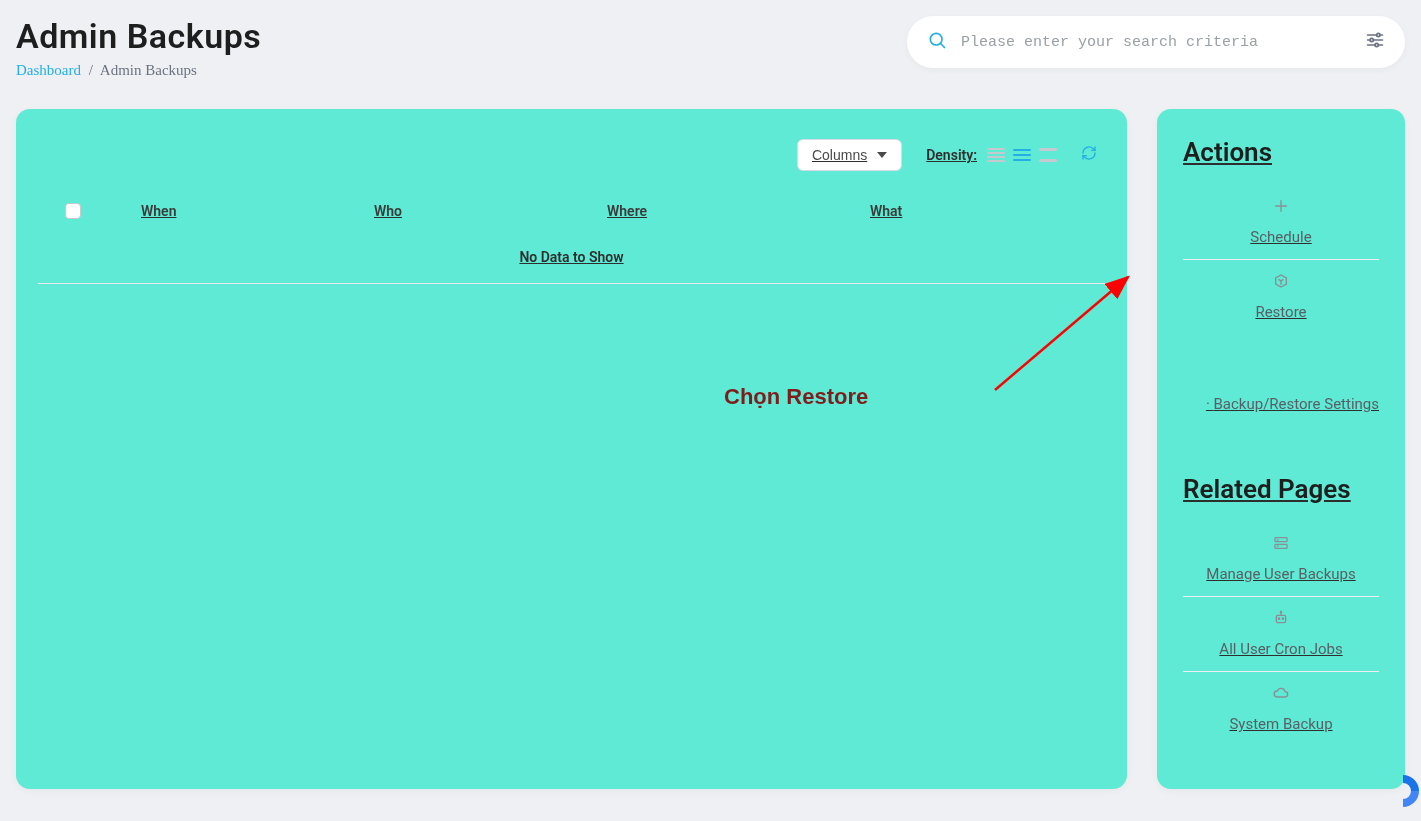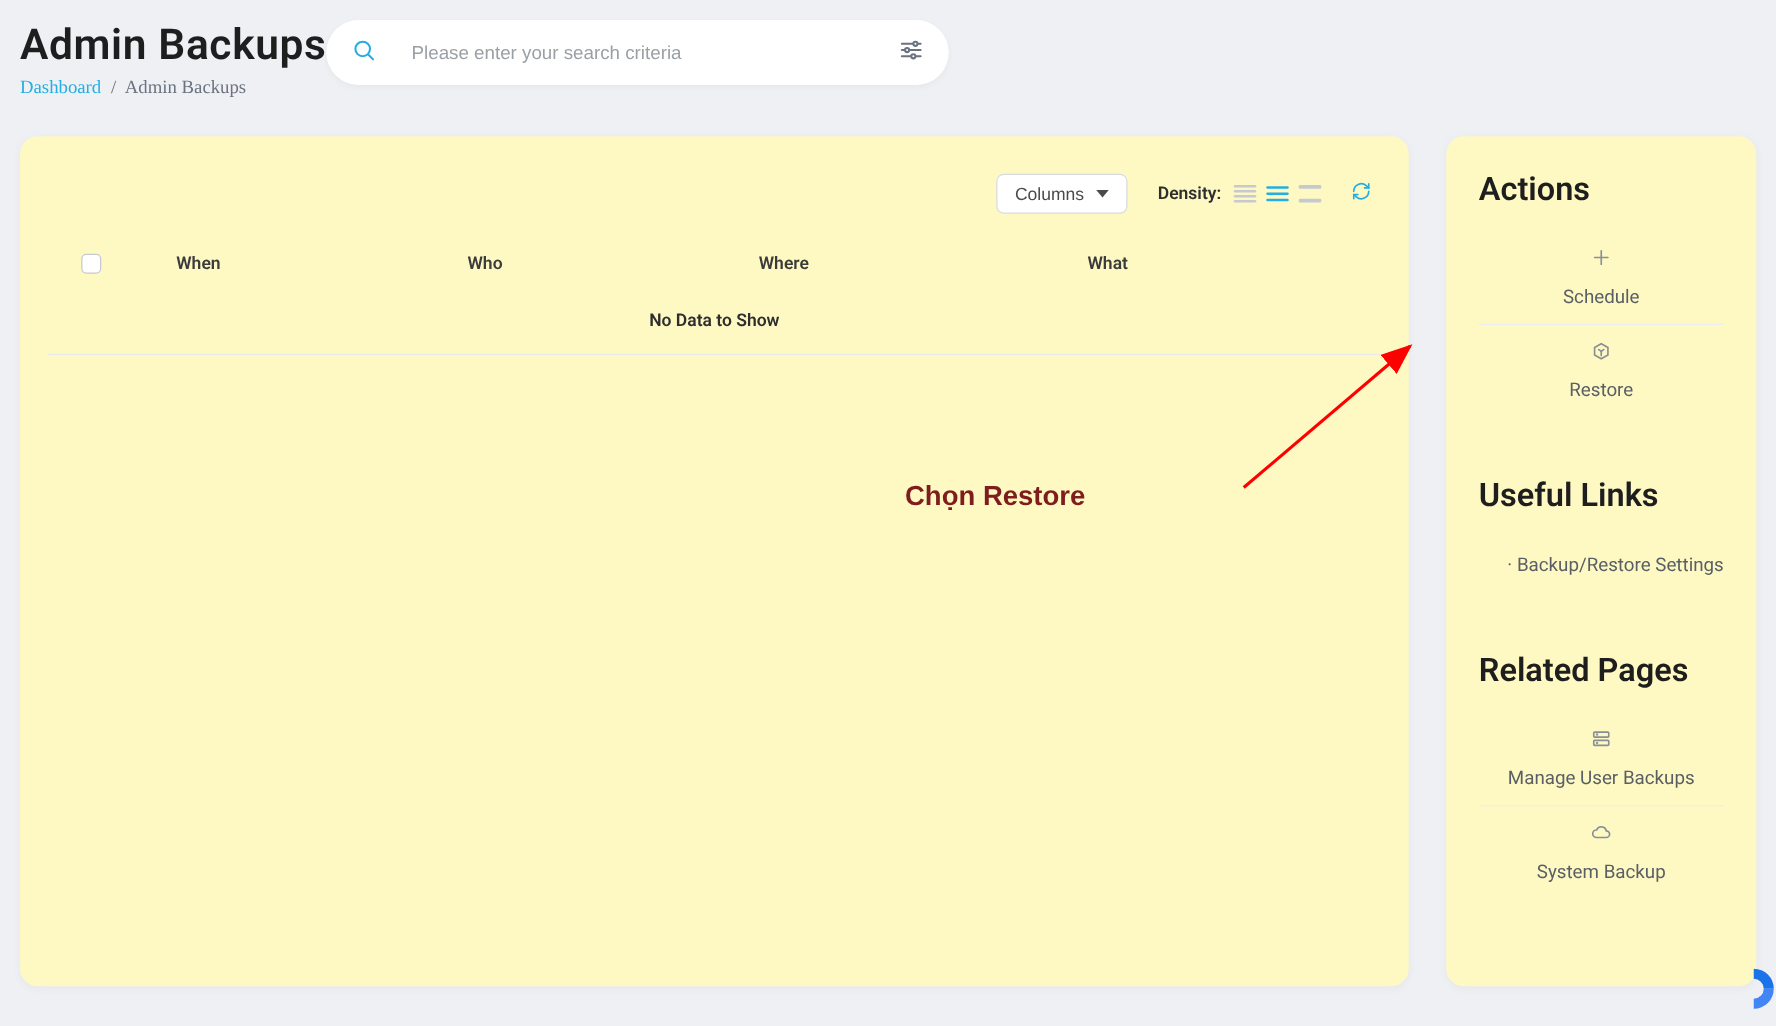--- a/index.html
+++ b/index.html
@@ -10,21 +10,21 @@
   width: 1421px;
   height: 821px;
   overflow: hidden;
   position: relative;
 }
 .page {
   padding: 16px;
 }
 .header {
   display: flex;
-  justify-content: flex-start;
+  justify-content: space-between;
   align-items: flex-start;
 }
 .header-left h1 {
   font-size: 34px;
   font-weight: 600;
   color: #1e1e1e;
   letter-spacing: 0.5px;
 }
 .breadcrumb {
   margin-top: 6px;
@@ -44,35 +44,36 @@
   height: 52px;
   box-shadow: 0 2px 6px rgba(0,0,0,0.04);
 }
 .search-wrap .search-icon { color: #25aee4; flex-shrink: 0; }
 .search-wrap input {
   border: none;
   outline: none;
   font-size: 15px;
   color: #6b7280;
   flex: 1;
-  margin-left: 28px;
-  font-family: Liberation Sans, sans-serif;
+  margin-left: 14px;
+  font-family: Liberation Mono, monospace;
 }
 .search-wrap input::placeholder { color: #9aa0a6; }
 .search-wrap .settings-icon { color: #6b7280; flex-shrink: 0; cursor: pointer; }
 
 .content-row {
   display: flex;
   gap: 30px;
   margin-top: 30px;
 }
 .card {
-  background: #fef9c3;
+  background: #5eead4;
   border-radius: 14px;
   box-shadow: 0 2px 8px rgba(0,0,0,0.04);
+  text-decoration: underline;
 }
 .main-card {
   flex: 1;
   padding: 30px 22px 30px 22px;
   min-height: 680px;
 }
 .table-controls {
   display: flex;
   align-items: center;
   justify-content: flex-end;
@@ -318,39 +319,50 @@
                   <path d="M12 12v5"></path>
                   <path d="M9 10l3 2 3-2"></path>
                 </svg>
             </span>
             <span>Restore</span>
           </li>
         </ul>
       </div>
 
       <div class="side-section">
-        <h2>Useful Links</h2>
         <ul class="link-list">
           <li class="bullet-item">Backup/Restore Settings</li>
         </ul>
       </div>
 
       <div class="side-section">
         <h2>Related Pages</h2>
         <ul class="link-list">
           <li class="link-item">
             <span class="licon">
               <svg width="16" height="16" viewBox="0 0 24 24" fill="none" stroke="currentColor" stroke-width="2" stroke-linecap="round">
                   <rect x="3" y="4" width="18" height="6" rx="1"></rect>
                   <rect x="3" y="14" width="18" height="6" rx="1"></rect>
                   <circle cx="7" cy="7" r="0.5"></circle>
                   <circle cx="7" cy="17" r="0.5"></circle>
                 </svg>
             </span>
             <span>Manage User Backups</span>
+          </li>
+          <li class="link-item">
+            <span class="licon">
+              <svg width="16" height="16" viewBox="0 0 24 24" fill="none" stroke="currentColor" stroke-width="2" stroke-linecap="round">
+                  <rect x="5" y="8" width="14" height="11" rx="2"></rect>
+                  <circle cx="9" cy="13" r="1"></circle>
+                  <circle cx="15" cy="13" r="1"></circle>
+                  <line x1="12" y1="3" x2="12" y2="8"></line>
+                  <circle cx="12" cy="3" r="1"></circle>
+                </svg>
+            </span>
+            <span>All User Cron Jobs</span>
           </li>
           <li class="link-item">
             <span class="licon">
               <svg width="16" height="16" viewBox="0 0 24 24" fill="none" stroke="currentColor" stroke-width="2" stroke-linecap="round">
                   <path d="M18 18a4 4 0 0 0 0-8 6 6 0 0 0-11.5-1A4.5 4.5 0 0 0 6 18h12z"></path>
                 </svg>
             </span>
             <span>System Backup</span>
           </li>
         </ul>

